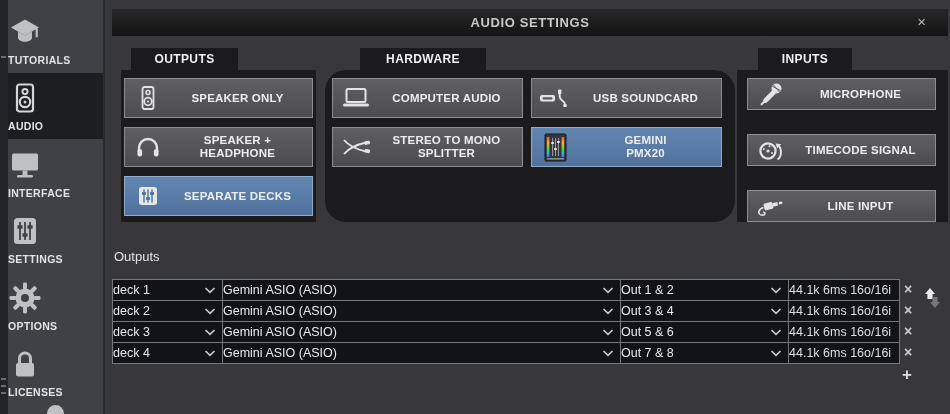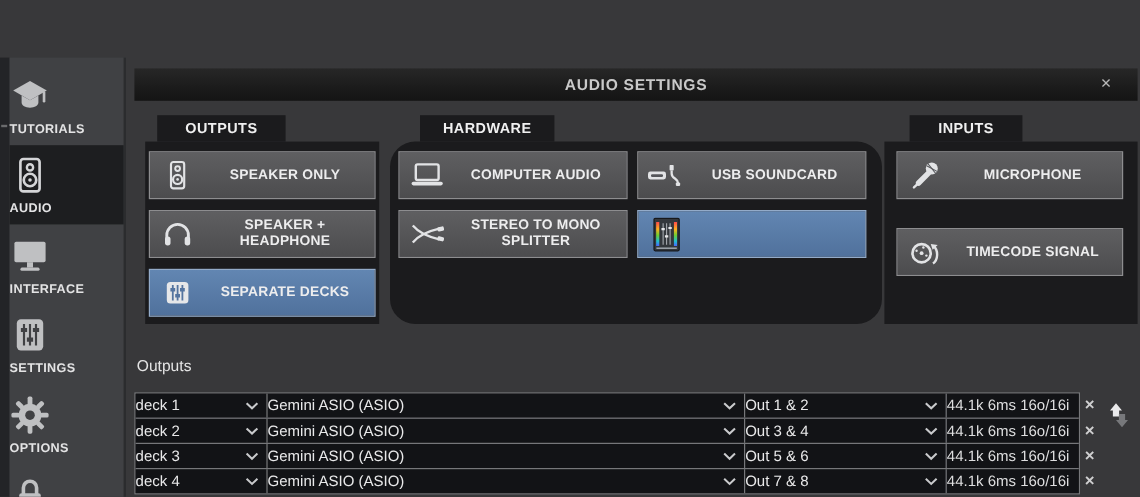--- a/index.html
+++ b/index.html
@@ -1,17 +1,17 @@
 <!DOCTYPE html>
 <html><head>
 <meta charset="utf-8">
 <style>
   html,body{margin:0;padding:0;}
   body{width:950px;height:414px;background:#38383a;font-family:"Liberation Sans",sans-serif;position:relative;overflow:hidden;-webkit-font-smoothing:antialiased;}
-  .abs{position:absolute;margin-top:48px;}
+  .abs{position:absolute;}
 
   
   .left-strip{left:0;top:0;width:8px;height:414px;background:#232427;}
   .strip-mark{position:absolute;left:1px;width:5px;height:2px;background:#6a6b6d;}
 
   
   .sidebar{left:8px;top:0;width:95px;height:414px;background:#404144;border-right:2px solid #2b2c2e;}
   .side-item{position:absolute;left:0;width:95px;height:66px;display:flex;flex-direction:column;align-items:flex-start;justify-content:center;gap:5px;cursor:pointer;}
   .side-item.selected{background:#1d1e20;}
   .side-label{font-size:10.5px;font-weight:bold;color:#e3e3e4;letter-spacing:.3px;}
@@ -153,21 +153,21 @@
 
   <div class="partial-circle"></div>
 </div>
 
 <div class="abs titlebar">
   <span class="title-text">AUDIO SETTINGS</span>
   <span class="close-btn">×</span>
 </div>
 
 <div class="abs tab" style="left:131px;width:107px">OUTPUTS</div>
-<div class="abs tab" style="left:350px;width:112px">HARDWARE</div>
+<div class="abs tab" style="left:360px;width:126px">HARDWARE</div>
 <div class="abs tab" style="left:758px;width:94px">INPUTS</div>
 
 <div class="abs panel panel-outputs">
   <div class="btn">
     <span class="btn-icon">
       <svg width="24" height="26" viewBox="0 0 24 26">
         <rect x="6.5" y="2" width="11" height="22" rx="2" fill="none" stroke="#e2e3e5" stroke-width="1.8"></rect>
         <circle cx="12" cy="7.5" r="2" fill="none" stroke="#e2e3e5" stroke-width="1.6"></circle>
         <circle cx="12" cy="16.5" r="3.8" fill="none" stroke="#e2e3e5" stroke-width="1.8"></circle>
         <circle cx="12" cy="16.5" r="1.1" fill="#e2e3e5"></circle>
@@ -261,20 +261,24 @@
             <line x1="14.4" y1="5" x2="14.4" y2="23"></line>
         </g>
         <g stroke="#e6e7e9" stroke-width="1.8">
           <line x1="7.2" y1="10" x2="10" y2="10"></line>
             <line x1="10.1" y1="16" x2="12.9" y2="16"></line>
             <line x1="13" y1="9" x2="15.8" y2="9"></line>
         </g>
         <rect x="3" y="25.2" width="17" height="1.3" fill="#9aa0a8"></rect>
       </svg>
     </span>
+    <span class="btn-label two-line">
+        <span>GEMINI</span>
+        <span>PMX20</span>
+      </span>
   </div>
 </div>
 
 <div class="abs panel panel-inputs">
   <div class="btn">
     <span class="btn-icon">
       <svg width="26" height="26" viewBox="0 0 26 26">
         <circle cx="18.5" cy="7.5" r="5" fill="#e2e3e5"></circle>
         <g stroke="#55565a" stroke-width="0.9">
           <line x1="14.2" y1="5.2" x2="22.8" y2="9.8"></line>
@@ -293,20 +297,33 @@
         <circle cx="11" cy="14" r="1.6" fill="#e2e3e5"></circle>
         <circle cx="6.8" cy="12" r="1" fill="#e2e3e5"></circle>
           <circle cx="12.5" cy="9.3" r="1" fill="#e2e3e5"></circle>
           <circle cx="15" cy="16" r="1" fill="#e2e3e5"></circle>
         <path d="M20.5 22.5 c4.5 -3 4.5 -11 0.5 -14.5" fill="none" stroke="#e2e3e5" stroke-width="2"></path>
         <polygon points="18.6,6.4 24.4,7.2 20.2,11.2" fill="#e2e3e5"></polygon>
       </svg>
     </span>
     <span class="btn-label">TIMECODE SIGNAL</span>
   </div>
+  <div class="btn">
+    <span class="btn-icon">
+      <svg width="30" height="24" viewBox="0 0 30 24">
+        <g transform="rotate(-15 15 12)">
+          <rect x="8" y="8" width="9" height="7" rx="1.5" fill="#e2e3e5"></rect>
+          <rect x="17" y="9.7" width="5" height="3.6" fill="#e2e3e5"></rect>
+          <rect x="23.2" y="10.2" width="3.8" height="2.6" rx="1.3" fill="#e2e3e5"></rect>
+        </g>
+        <path d="M7.5 13.5 c-5 1.5 -6.5 6.5 -2 7.5 c3.5 0.8 5 -2.5 1.5 -3" fill="none" stroke="#e2e3e5" stroke-width="1.6"></path>
+      </svg>
+    </span>
+    <span class="btn-label">LINE INPUT</span>
+  </div>
 </div>
 
 <div class="abs routing-label">Outputs</div>
 
 <div class="abs routing-table">
 
   <div class="t-row">
     <div class="cell c-deck">
         <span>deck 1</span>
         <svg class="chev" width="12" height="7" viewBox="0 0 12 7">

